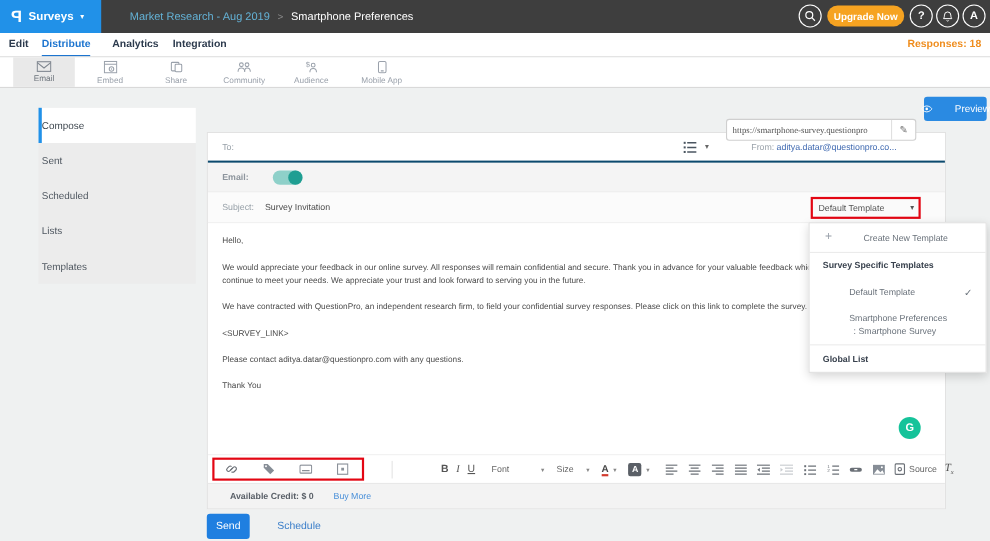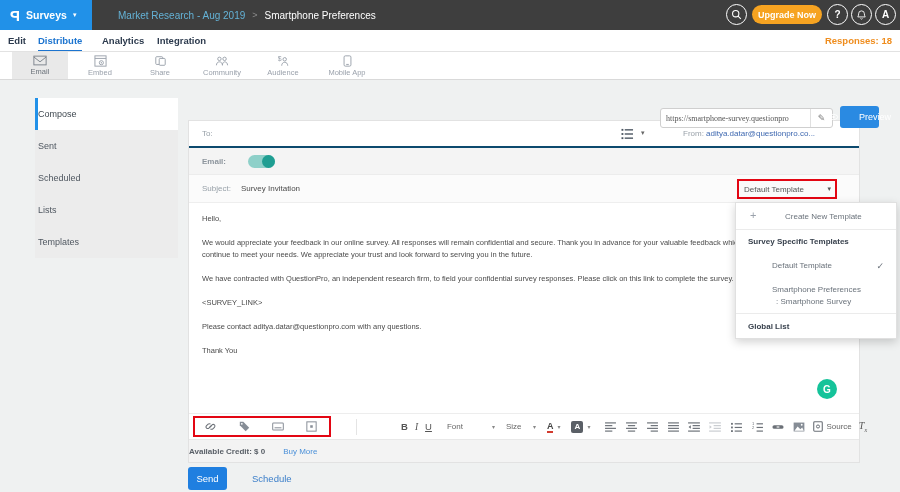--- a/index.html
+++ b/index.html
@@ -33,21 +33,21 @@
 
   
   .channel-bar { position:absolute; left:0; top:52px; width:900px; height:28px; background:#ffffff; border-bottom:1px solid #d9d9d9; z-index:3; }
   .ch-tab { position:absolute; top:0; height:27px; width:56px; display:flex; flex-direction:column; align-items:center; justify-content:center; gap:1px; cursor:pointer; }
   .ch-tab.active { background:#e9e9e9; }
   .ch-tab .lbl { font-size:7.5px; color:#9aa1ab; }
   .ch-tab.active .lbl { color:#6d747c; }
   .url-box { position:absolute; left:660px; top:56px; width:173px; height:20px; border:1px solid #cfcfcf; border-radius:3px; background:#fff; display:flex; align-items:center; }
   .url-text { flex:1; font-size:8px; color:#555; padding:0 5px; white-space:nowrap; overflow:hidden; border:none; outline:none; background:transparent; font-family:Liberation Serif, serif; }
   .url-pencil { width:22px; height:100%; border-left:1px solid #e0e0e0; display:flex; align-items:center; justify-content:center; font-size:9px; color:#777; cursor:pointer; }
-  .preview-btn { position:absolute; left:840px; top:54px; width:39px; height:22px; background:#2a8ae2; border-radius:3px; color:#fff; font-size:9px;
+  .preview-btn { position:absolute; left:840px; top:36px; width:57px; height:22px; background:#2a8ae2; border-radius:3px; color:#fff; font-size:9px;
                  display:flex; align-items:center; justify-content:center; gap:20px; cursor:pointer; }
 
   
   .sidebar { position:absolute; left:35px; top:98px; width:143px; background:#ececec; }
   .side-item { height:32px; display:flex; align-items:center; font-size:9px; color:#4f5760; cursor:pointer; border-left:3px solid transparent; }
   .side-item.active { background:#ffffff; border-left:3px solid #2191e8; color:#3f4850; }
 
   
   .panel { position:absolute; left:188px; top:120px; width:672px; background:#fff; border:1px solid #e2e2e2; }
   .row-to { height:27px; background:#fff; border-bottom:2px solid #0c4a6e; position:relative; display:flex; align-items:center; }
@@ -87,21 +87,21 @@
   .tb-dd .name { font-size:8px; color:#666; }
   .tb-dd .caret { color:#888; font-size:6px; }
   .tb-colorA { font-size:9px; font-weight:700; color:#444; border-bottom:2px solid #d23b2e; line-height:10px; cursor:pointer; }
   .tb-bgA { width:12px; height:12px; background:#5a5f66; border-radius:2px; color:#fff; font-size:8px; font-weight:700; display:flex; align-items:center; justify-content:center; cursor:pointer; }
   .tb-source { display:flex; align-items:center; gap:3px; cursor:pointer; }
   .tb-source .name { font-size:8px; color:#666; }
   .tb-tx { font-family:"Liberation Serif",serif; font-style:italic; font-size:10px; color:#555; cursor:pointer; }
   .tb-tx sub { font-size:6px; }
 
   .row-credit { height:22px; background:#f3f3f3; display:flex; align-items:center; position:relative; }
-  .credit-label { margin-left:0; font-size:8px; font-weight:700; color:#5a6068; }
+  .credit-label { margin-left:20px; font-size:8px; font-weight:700; color:#5a6068; }
   .buy-more { margin-left:18px; font-size:8px; color:#4a90d9; cursor:pointer; }
 
   .send-btn { position:absolute; left:188px; top:467px; width:39px; height:23px; background:#1f7fe0; border-radius:3px; color:#fff;
               font-size:9.5px; display:flex; align-items:center; justify-content:center; cursor:pointer; }
   .schedule-link { position:absolute; left:252px; top:473px; font-size:9.5px; color:#3a7ec9; cursor:pointer; }
 
   
   .tpl-menu { position:absolute; left:735px; top:202px; width:162px; background:#fff; border:1px solid #e0e0e0;
               box-shadow:0 3px 9px rgba(0,0,0,0.18); z-index:20; }
   .tm-row { position:relative; display:flex; align-items:center; font-size:8px; color:#6a727b; cursor:pointer; }

